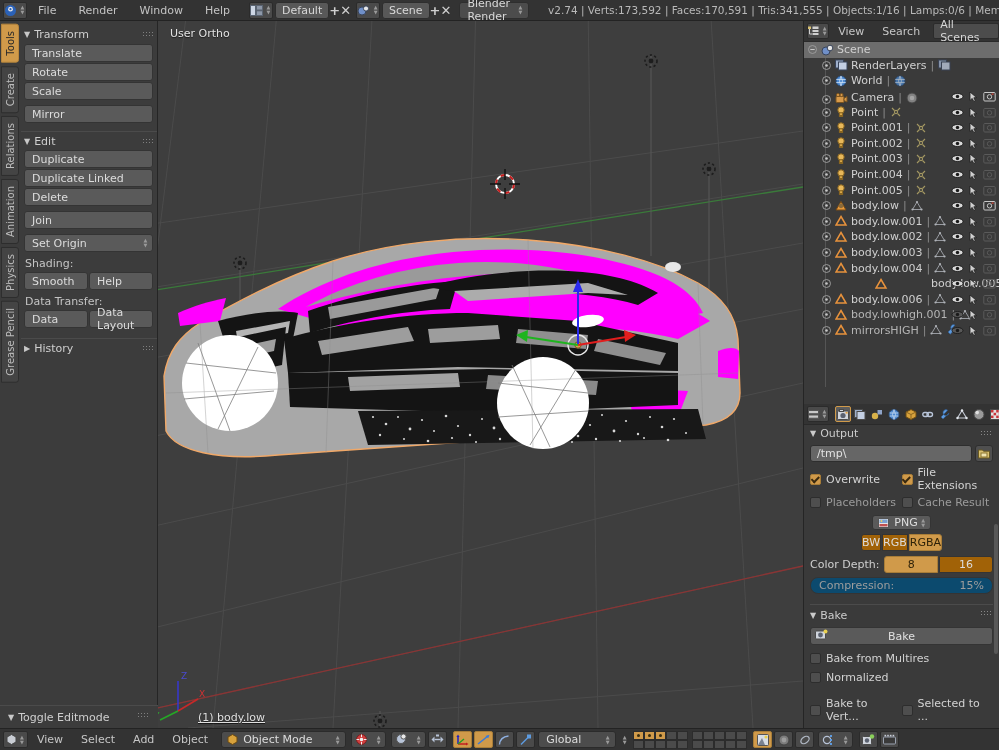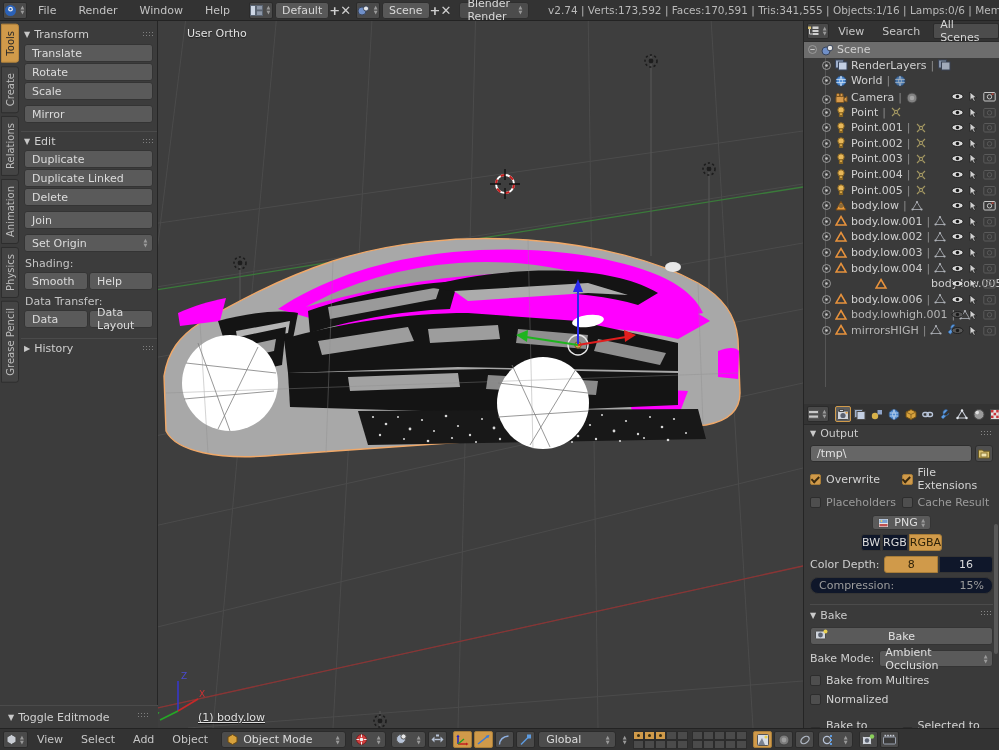--- a/index.html
+++ b/index.html
@@ -47,21 +47,21 @@
     font-size: 11px; gap: 5px;
   }
   .stats { color: #b9b9b9; font-size: 10.5px; white-space: nowrap; }
 
   
   .viewport {
     position: absolute; left: 158px; top: 21px; width: 645px; height: 707px;
     background: #3e3e3e; overflow: hidden;
   }
   .vp-label {
-    position: absolute; left: 29px; top: 6px; color: #e2e2e2; font-size: 11px;
+    position: absolute; left: 12px; top: 6px; color: #e2e2e2; font-size: 11px;
     text-shadow: 0 1px 1px rgba(0,0,0,.6);
   }
   .vp-objname {
     position: absolute; left: 40px; top: 690px; color: #e0e0e0; font-size: 11px;
     text-shadow: 0 1px 1px rgba(0,0,0,.6);
     text-decoration: underline;
   }
   .vp-svg { position: absolute; left: 0; top: 0; }
 
   
@@ -199,21 +199,21 @@
   }
   .chk.on { background: #d09a4a; border-color: #a87d38; }
   .chk.on::after {
     content: ""; width: 6px; height: 3px; border-left: 2px solid #3a2a10;
     border-bottom: 2px solid #3a2a10; transform: rotate(-45deg) translate(0px,-1px);
   }
   .chklbl { font-size: 11px; color: #d2d2d2; }
   .chklbl.muted { color: #9b9b9b; }
   .seg { display: flex; margin-top: 5px; gap: 1px; }
   .segbtn {
-    flex: 1; height: 17px; background: #0f172a; border: 1px solid #343434;
+    flex: 1; height: 17px; background: #a16207; border: 1px solid #343434;
     display: flex; align-items: center; justify-content: center;
     color: #dcdcdc; font-size: 11px;
   }
   .segbtn:first-child { border-radius: 3px 0 0 3px; }
   .segbtn:last-child { border-radius: 0 3px 3px 0; }
   .segbtn.on { background: #d09a4a; color: #2e2209; border-color: #a87d38; }
   .dropdown {
     height: 17px; background: #5a5a5a; border: 1px solid #343434; border-radius: 3px;
     display: flex; align-items: center; padding: 0 3px 0 5px; color: #dedede;
     font-size: 11px; justify-content: space-between;
@@ -227,21 +227,21 @@
   .numfield.dim { background: #484848; color: #8f8f8f; }
   .numfield .arw { font-size: 8px; color: #9e9e9e; }
   .numfield .mid { flex: 1; display: flex; justify-content: space-between; padding: 0 3px; }
   .bigbtn {
     height: 18px; background: #5a5a5a; border: 1px solid #343434; border-radius: 3px;
     display: flex; align-items: center; justify-content: center; color: #e0e0e0;
     font-size: 11px; margin-top: 4px; position: relative;
   }
   .bigbtn .lead { position: absolute; left: 4px; top: 1px; }
   .slider-track {
-    height: 17px; background: #0f172a; border: 1px solid #343434; border-radius: 8px;
+    height: 17px; background: #0c4a6e; border: 1px solid #343434; border-radius: 8px;
     display: flex; align-items: center; justify-content: space-between;
     padding: 0 8px; color: #9d9d9d; font-size: 11px; margin-top: 4px;
   }
   .pr-scrollbar {
     position: absolute; right: 1px; top: 120px; width: 4px; height: 130px;
     background: #585858; border-radius: 2px;
   }
 
   
   .vp-footer {
@@ -1518,27 +1518,20 @@
         <span class="lead">
           <svg width="13" height="12" viewBox="0 0 13 12">
             <rect x="0.5" y="2" width="10" height="8" rx="1" fill="#cfd4dc" stroke="#4a4a4a"></rect>
             <circle cx="5.5" cy="6" r="2.4" fill="#5a6170"></circle>
             <circle cx="10.5" cy="2.5" r="2" fill="#e8d050"></circle>
           </svg>
         </span>
         <span>Bake</span>
       </div>
 
-      <div style="display:flex;align-items:center;gap:5px;margin-top:5px;">
-        <span class="lbl-inline">Bake Mode:</span>
-        <div class="dropdown" style="flex:1;">
-          <span>Ambient Occlusion</span>
-          <span class="spin-arrows">▲<br>▼</span>
-        </div>
-      </div>
 
       <div class="chkrow" style="margin-top:7px;">
         <div>
           <span class="chk"></span>
           <span class="chklbl">Bake from Multires</span>
         </div>
       </div>
       <div class="chkrow" style="margin-top:6px;">
         <div>
           <span class="chk"></span>

